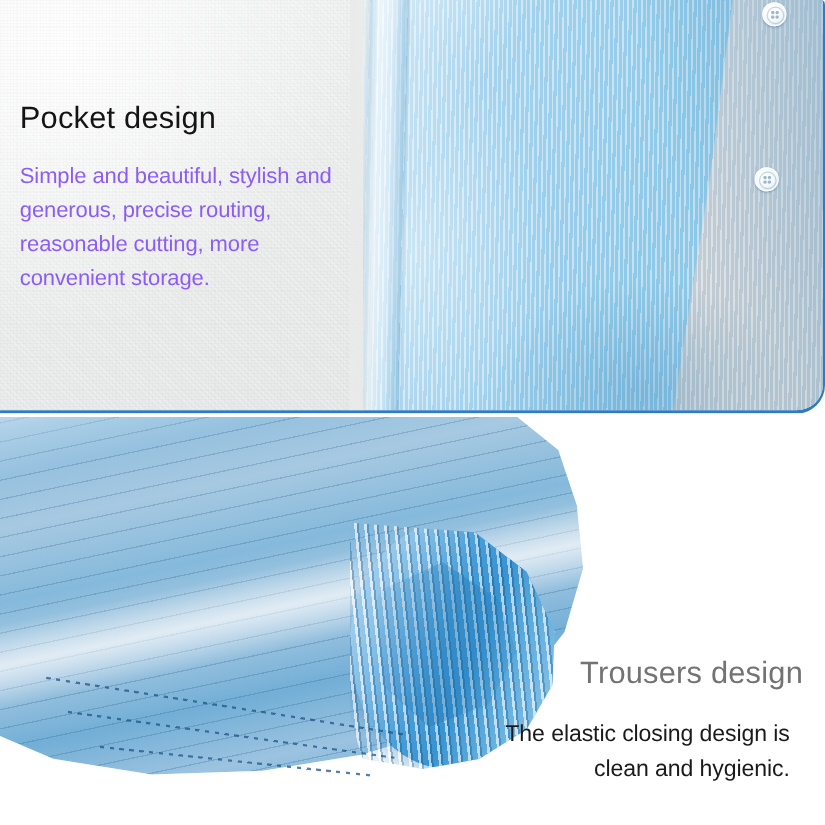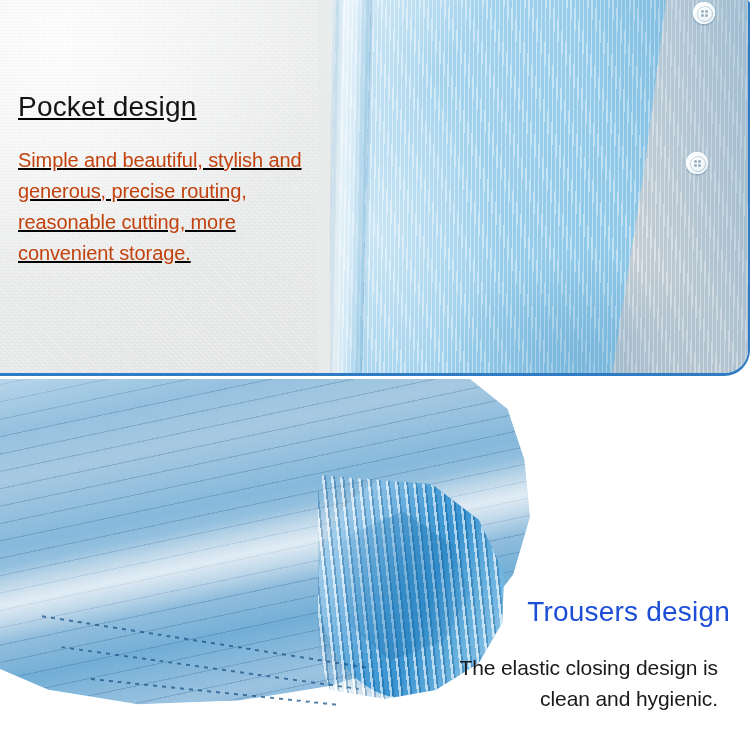--- a/index.html
+++ b/index.html
@@ -129,34 +129,33 @@
   }
   .btn-1 { left: 383px; top: 2px; }
   .btn-2 { left: 376px; top: 152px; }
 
   
   .top-text {
     position: absolute;
     left: 18px; top: 92px;
     width: 318px;
     z-index: 8;
-    text-decoration: underline;
   }
   .heading-top {
     font-size: 28px;
     font-weight: 400;
     color: #141414;
     letter-spacing: .2px;
     margin: 0 0 22px 0;
     line-height: 1.1;
   }
   .body-top {
     font-size: 20px;
     font-weight: 400;
-    color: #c2410c;
+    color: #8b5cf6;
     line-height: 31px;
     margin: 0;
     letter-spacing: -.1px;
   }
 
   
   .panel-bottom {
     position: absolute;
     left: 0; top: 379px;
     width: 750px; height: 371px;
@@ -244,21 +243,21 @@
   .bottom-text {
     position: absolute;
     right: 20px; top: 218px;
     width: 330px;
     text-align: right;
     z-index: 8;
   }
   .heading-bottom {
     font-size: 28px;
     font-weight: 400;
-    color: #1d4ed8;
+    color: #737373;
     margin: 0 0 24px 0;
     line-height: 1.1;
     letter-spacing: .2px;
   }
   .body-bottom {
     font-size: 21px;
     font-weight: 400;
     color: #1a1a1a;
     line-height: 31px;
     margin: 12px;

